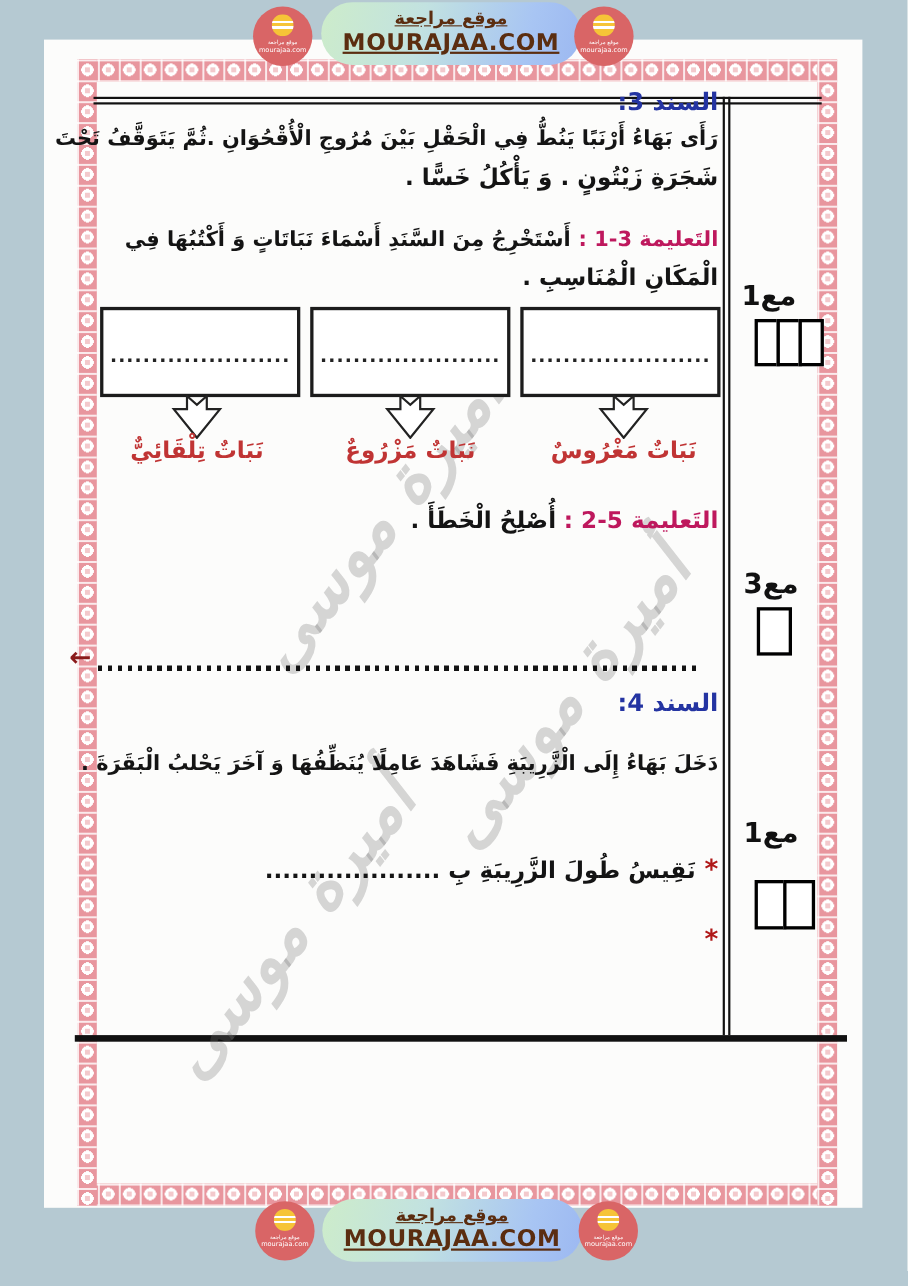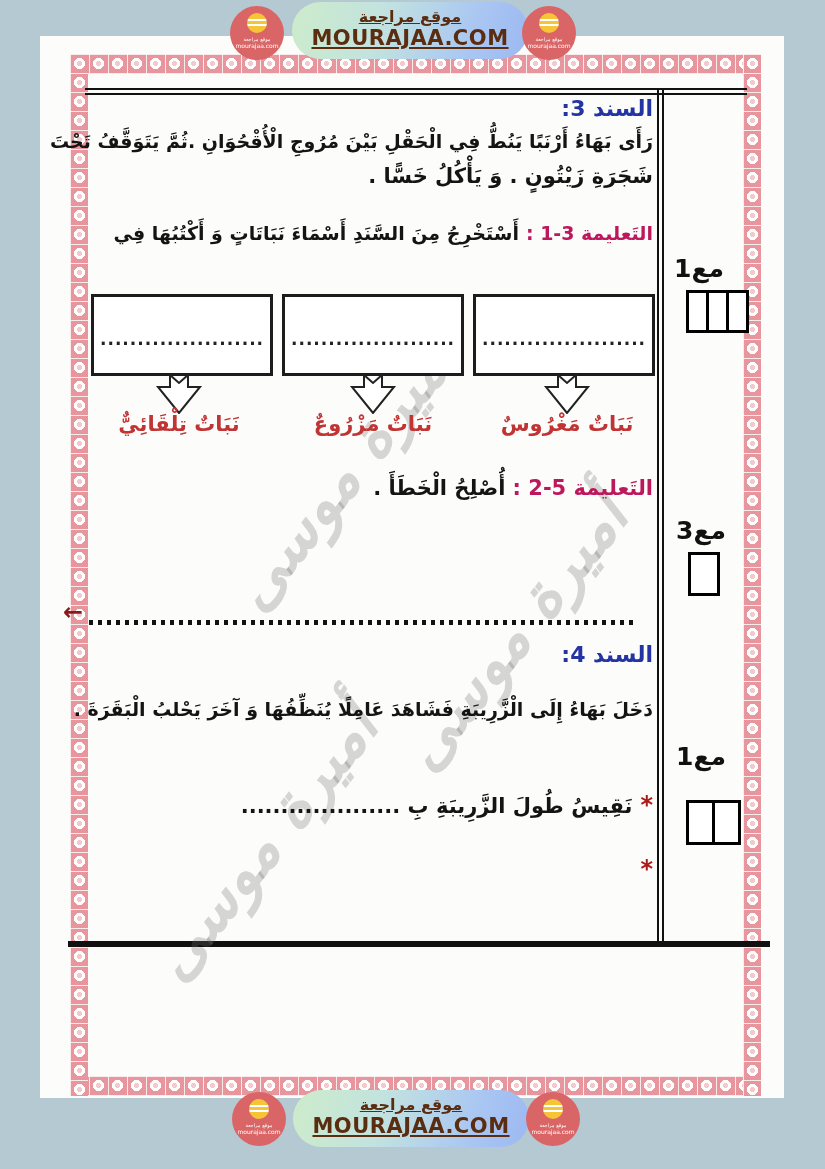--- a/index.html
+++ b/index.html
@@ -25,21 +25,21 @@
   .deco-left{left:30px;top:18px;width:18px;height:1042px;}
   .deco-right{left:703px;top:18px;width:18px;height:1042px;}
   
   .rule-top{position:absolute;left:45px;top:52px;width:662px;border-top:7px double #111;}
   .rule-vert{position:absolute;left:617px;top:52px;height:853px;border-left:7px double #111;}
   .rule-bottom{position:absolute;left:28px;top:905px;width:702px;height:6px;background:#111;}
   
   .wm{position:absolute;color:rgba(110,110,110,.28);font-size:62px;font-weight:bold;
       font-style:italic;transform:rotate(-52deg);white-space:nowrap;pointer-events:none;z-index:1;}
   
-  .main{position:absolute;left:45px;top:52px;width:572px;height:853px;direction:rtl;z-index:2;}
+  .main{position:absolute;left:45px;top:37px;width:572px;height:853px;direction:rtl;z-index:2;}
   .line{position:absolute;right:4px;left:0;white-space:nowrap;text-align:right;
         font-weight:bold;color:#141414;}
   .t-blue{color:#2434a2;font-size:22px;}
   .t-red{color:#be185d;}
   .fs-L{font-size:19px;}
   .fs-M{font-size:21px;}
   .center{text-align:right;}
   .red-label{margin-left:7px;}
   
   .boxes{position:absolute;top:206px;left:6px;right:2px;display:flex;justify-content:space-between;}
@@ -111,20 +111,21 @@
 
   <div class="main">
 
     <div class="line t-blue" style="top:8px;">السند 3:</div>
     <div class="line fs-L" style="top:42px;">رَأَى بَهَاءُ أَرْنَبًا يَنُطُّ فِي الْحَقْلِ بَيْنَ مُرُوجِ الْأُقْحُوَانِ .ثُمَّ يَتَوَقَّفُ تَحْتَ</div>
     <div class="line fs-M center" style="top:76px;">شَجَرَةِ زَيْتُونٍ . وَ يَأْكُلُ خَسًّا .</div>
 
     <div class="line fs-L" style="top:134px;">
       <span class="t-red red-label">التَعليمة 3-1 :</span><span>أَسْتَخْرِجُ مِنَ السَّنَدِ أَسْمَاءَ نَبَاتَاتٍ  وَ أَكْتُبُهَا فِي</span>
     </div>
+    <div class="line fs-M" style="top:167px;">الْمَكَانِ الْمُنَاسِبِ .</div>
 
     <div class="boxes">
       <div class="ansbox">
         <span class="dots-ph">......................</span>
       </div>
       <div class="ansbox">
         <span class="dots-ph">......................</span>
       </div>
       <div class="ansbox">
         <span class="dots-ph">......................</span>

